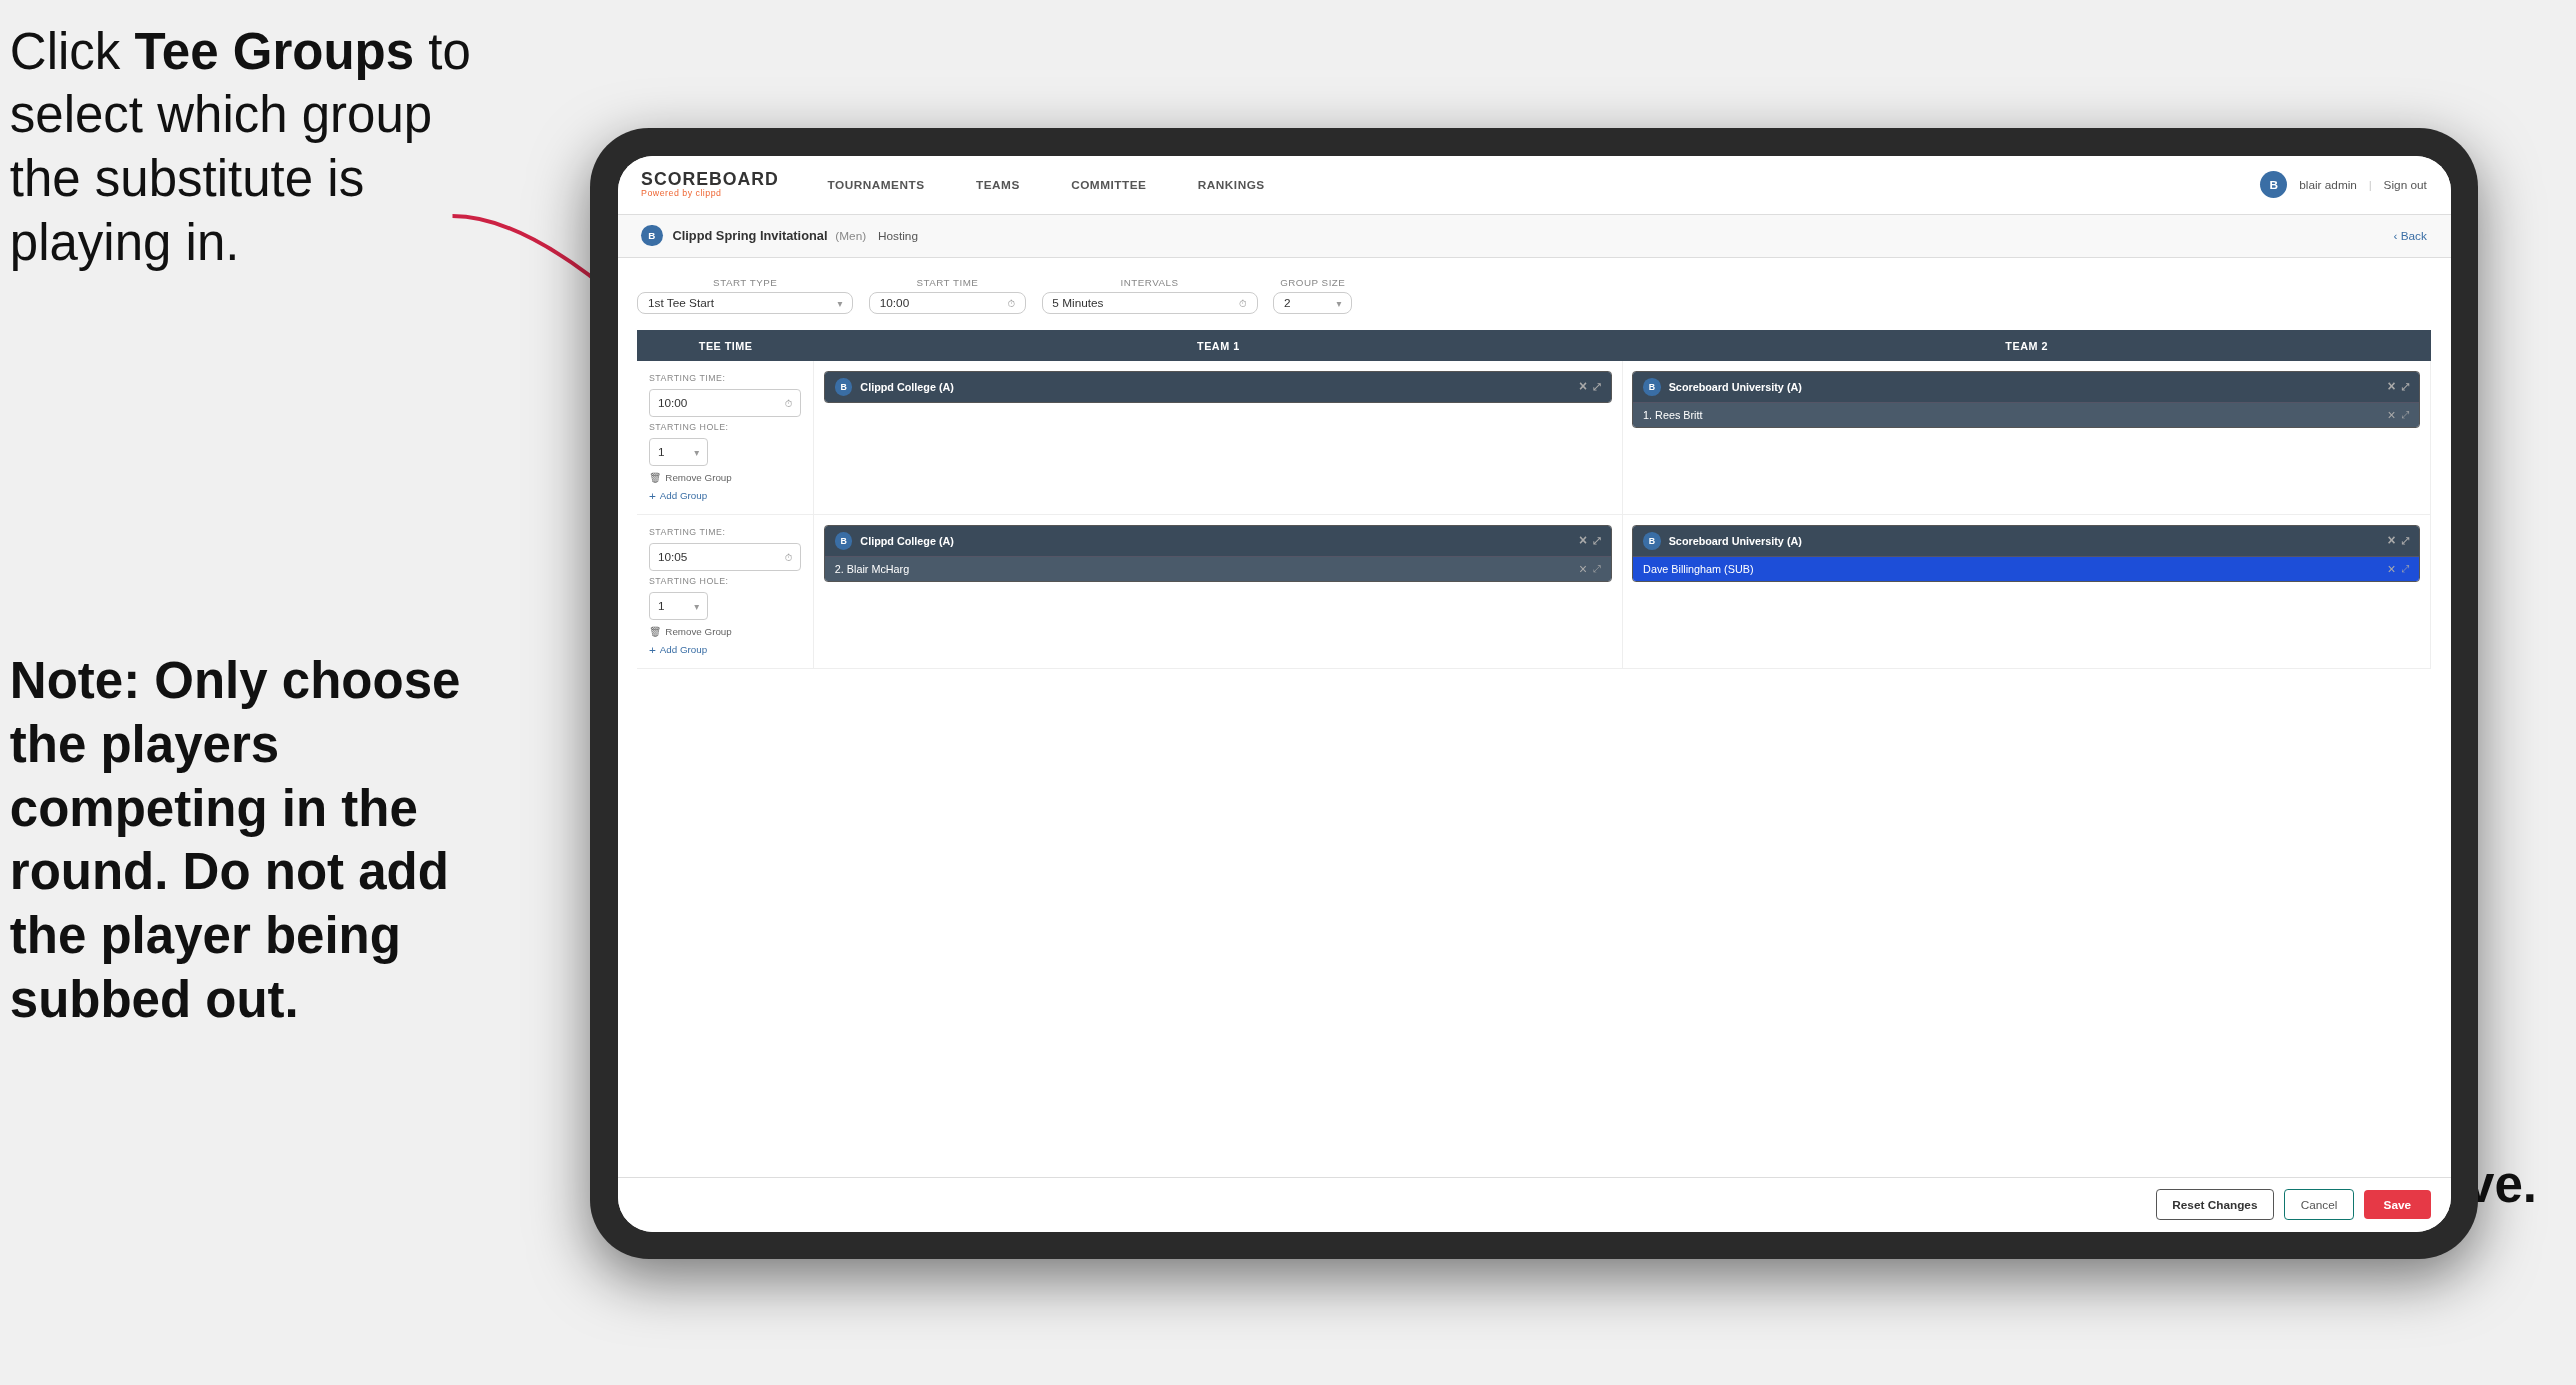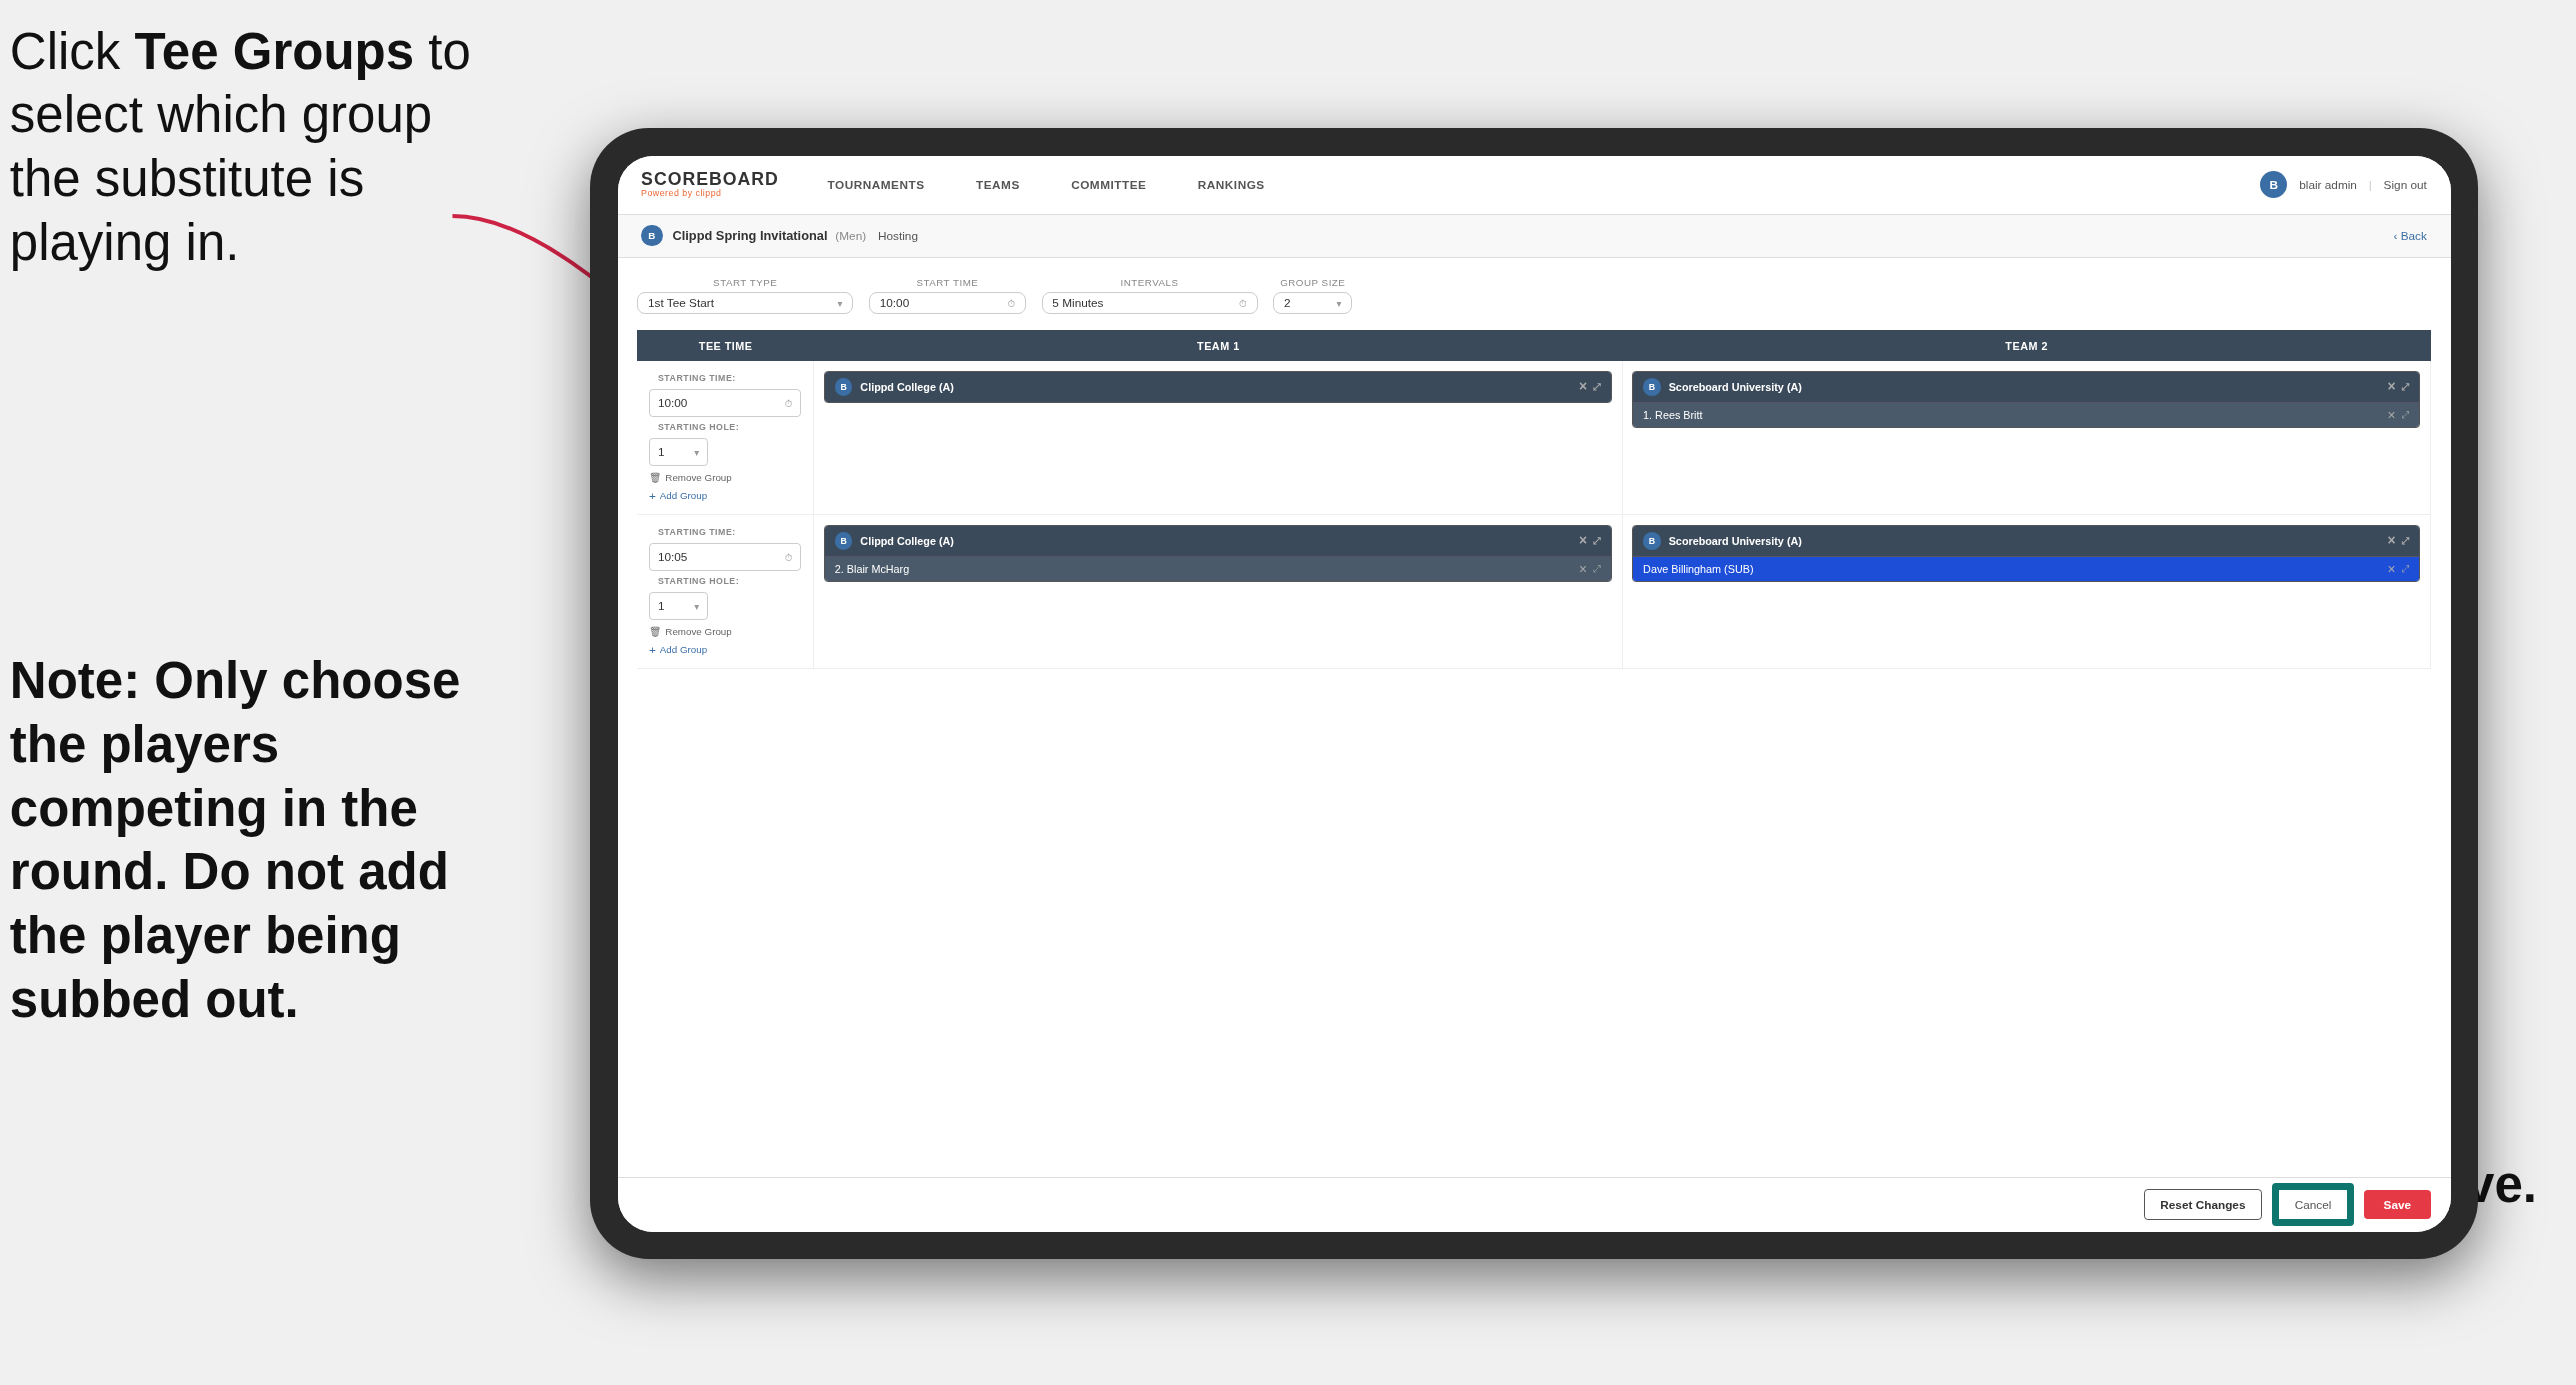--- a/index.html
+++ b/index.html
@@ -255,25 +255,24 @@
 
     .tee-group-left {
       padding: 11.8px;
       border-right: 1px solid #eee;
       display: flex;
       flex-direction: column;
       gap: 5.9px;
     }
     .tee-group-label {
       font-size: 8.8px;
-      font-weight: 700;
+      font-weight: 400;
       color: #888;
       text-transform: uppercase;
       letter-spacing: 0.5px;
-      margin-left: 9px;
     }
     .tee-time-input {
       border: 1px solid #ccc;
       border-radius: 3.9px;
       padding: 3.9px 7.9px;
       font-size: 11.8px;
       color: #333;
       display: flex;
       align-items: center;
       justify-content: space-between;
@@ -384,21 +383,21 @@
       border: 1px solid #555;
       border-radius: 3.9px;
       padding: 7.9px 15.7px;
       font-size: 11.8px;
       font-weight: 600;
       color: #333;
       cursor: pointer;
     }
     .btn-cancel {
       background: #fff;
-      border: 7px solid #0f766e;
+      border: 1px solid #0f766e;
       border-radius: 3.9px;
       padding: 7.9px 15.7px;
       font-size: 11.8px;
       color: #555;
       cursor: pointer;
     }
     .btn-save {
       background: #e63946;
       border: none;
       border-radius: 3.9px;

